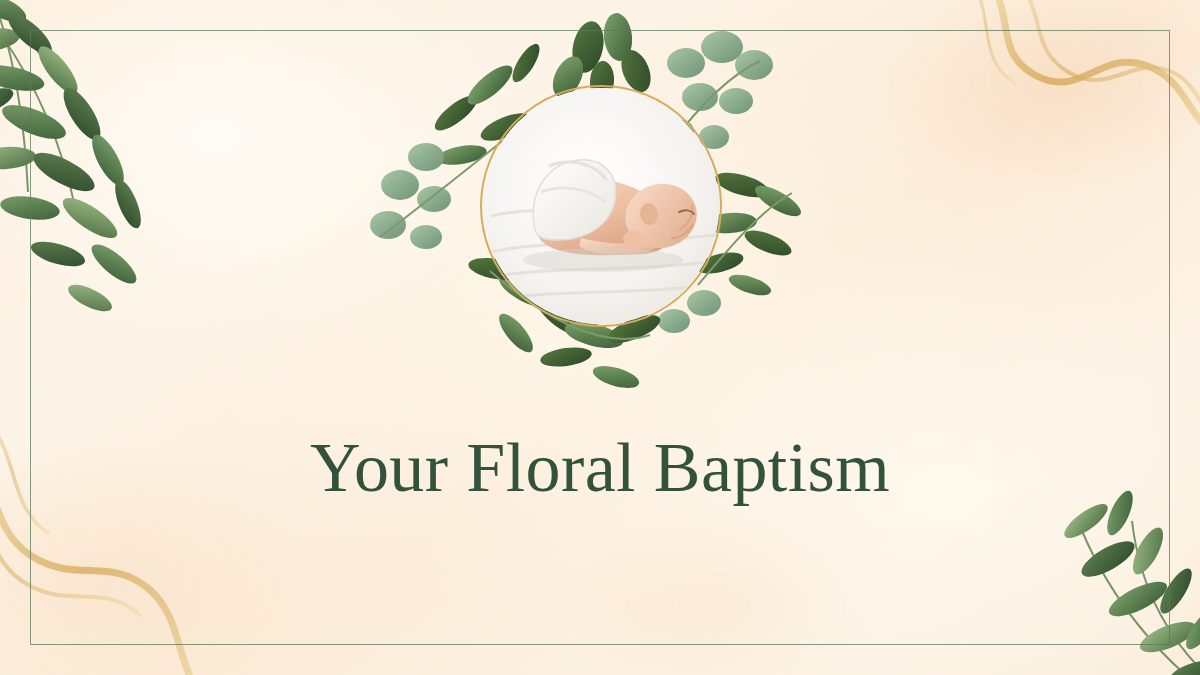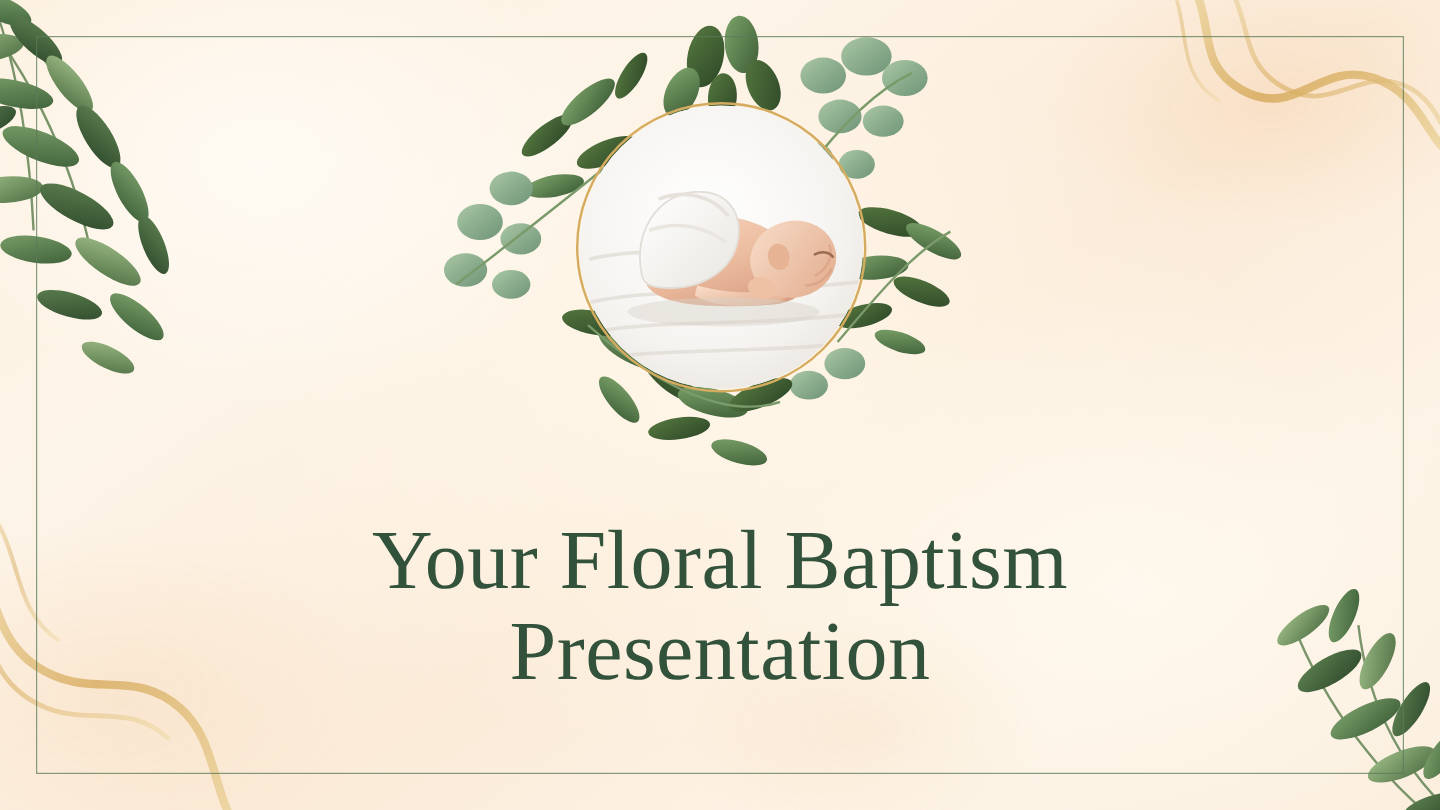--- a/index.html
+++ b/index.html
@@ -325,16 +325,15 @@
         <ellipse cx="120" cy="172" rx="80" ry="12" fill="#d8d2ca" opacity=".45"></ellipse>
       </svg>
     </div>
     <div class="photo-ring"></div>
   </div>
 
   <div class="frame"></div>
 
   <div class="title-block">
     <div class="title-line">Your Floral Baptism</div>
-    <div class="title-line">Presentation</div>
   </div>
 
 </div>
 
 </body></html>

